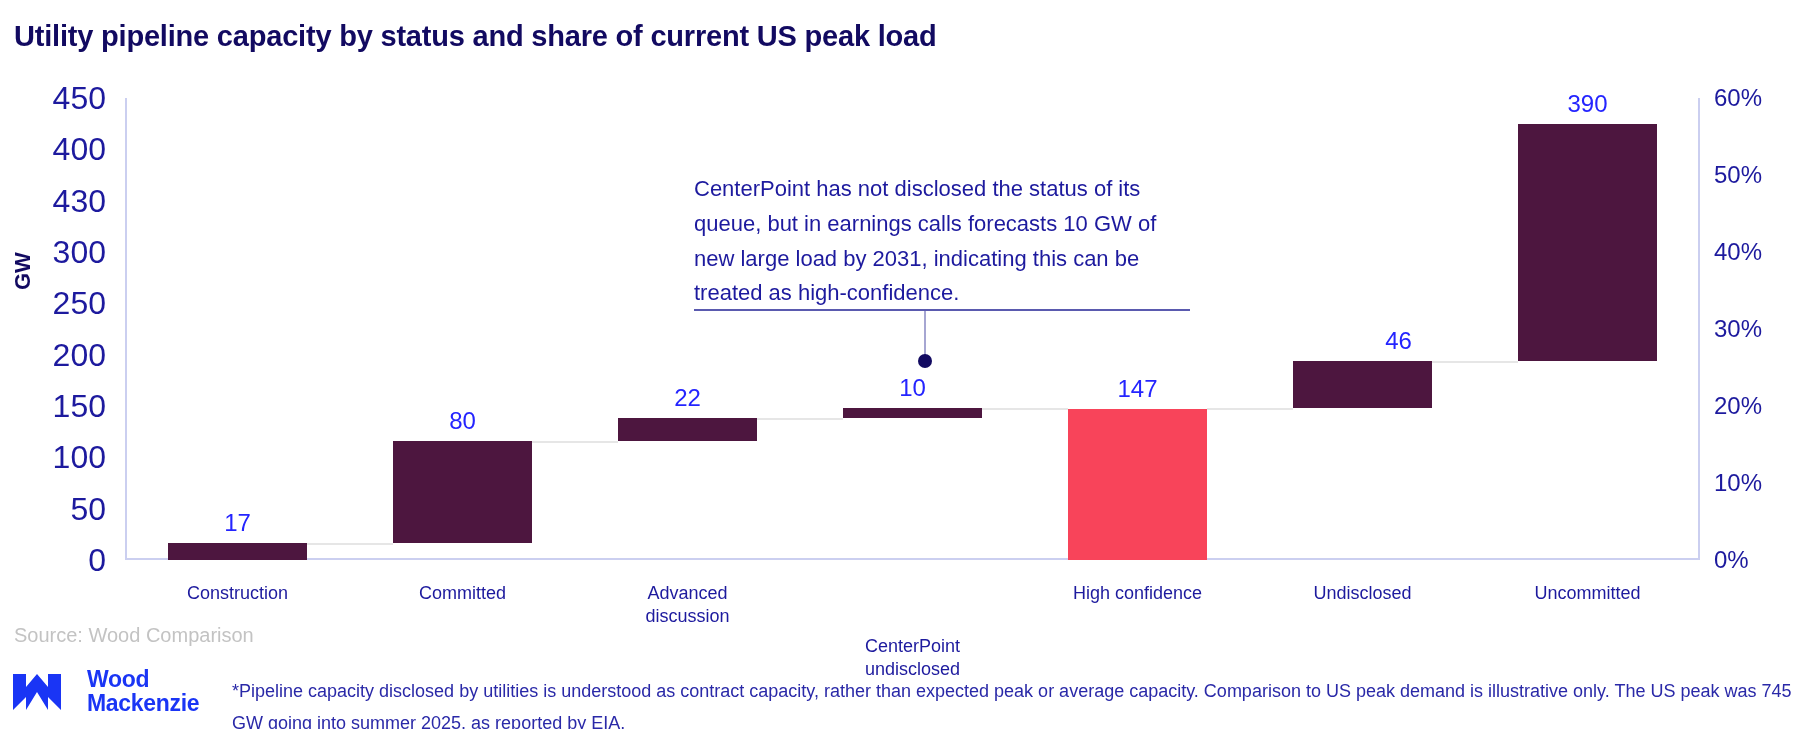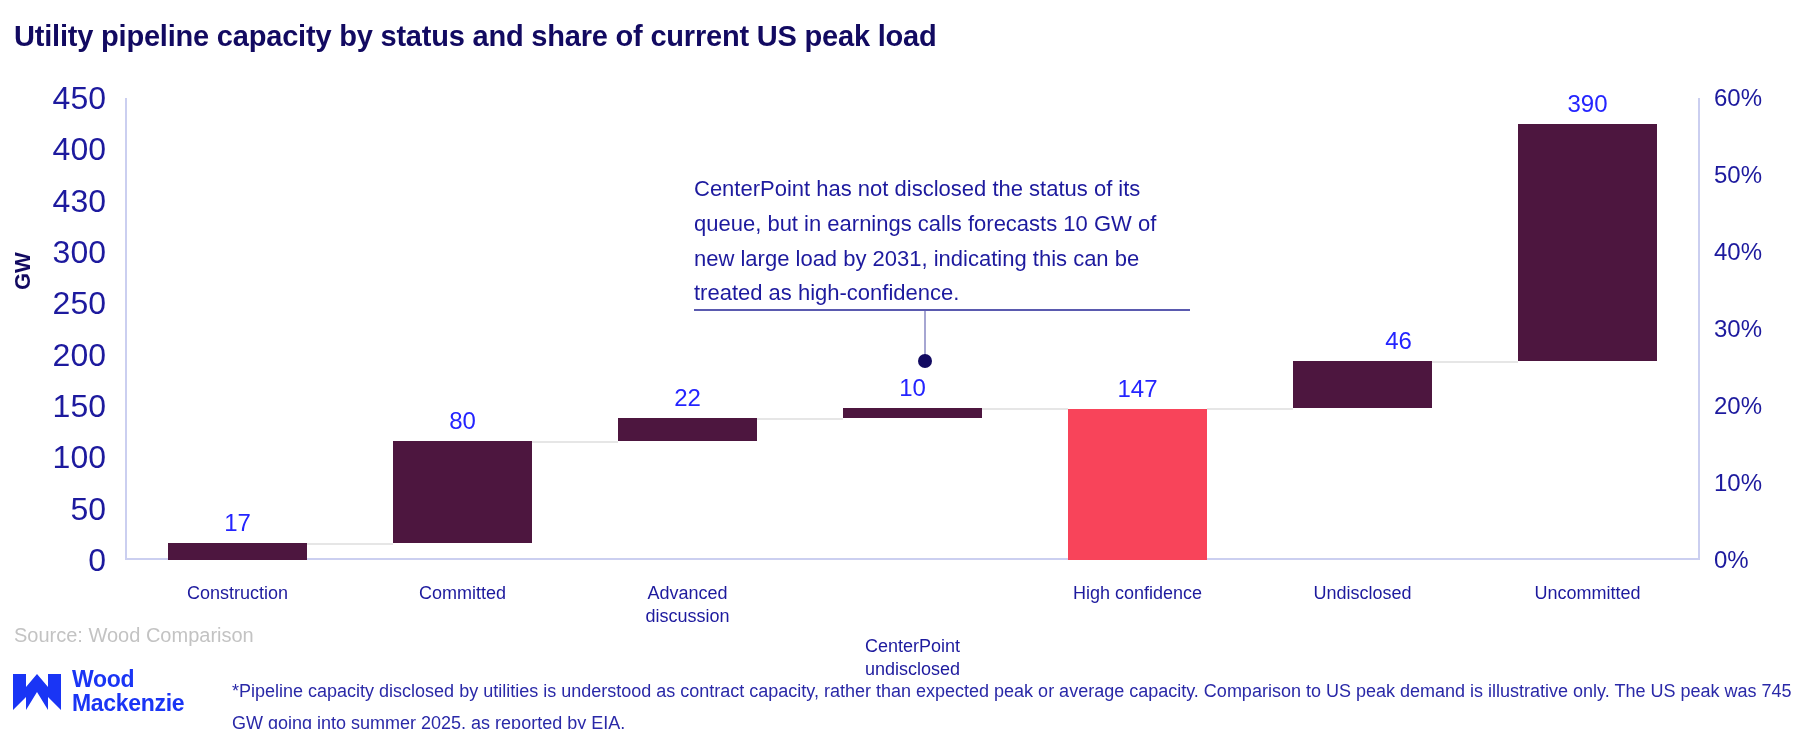--- a/index.html
+++ b/index.html
@@ -125,21 +125,21 @@
     position: absolute;
     left: 14px; top: 624px;
     font-size: 20px;
     color: #C3C3C3;
     white-space: nowrap;
   }
 
   .logo {
     position: absolute;
     left: 12px; top: 668px;
-    display: flex; align-items: center; gap: 10px;
+    display: flex; align-items: center; gap: 25px;
   }
   .logo-mark { width: 50px; height: 42px; display: block; }
   .logo-text {
     font-size: 23px; font-weight: bold; color: #1A35F5;
     line-height: 1.03; letter-spacing: -0.3px;
   }
 
   .footnote {
     position: absolute;
     left: 232px; top: 676px;

